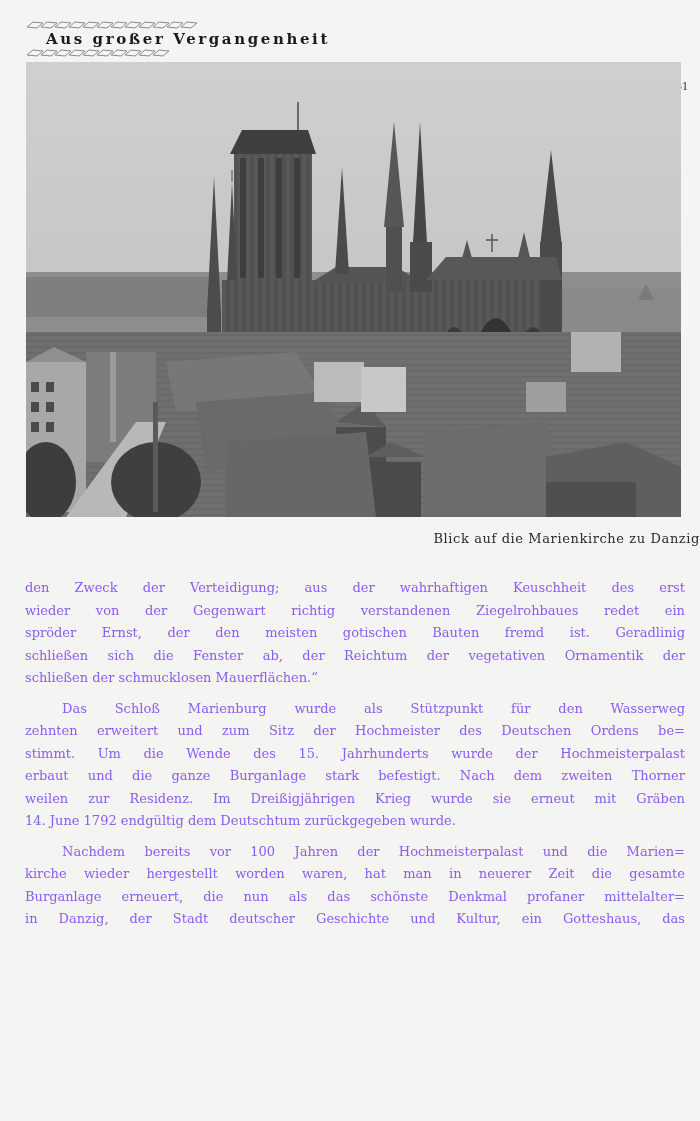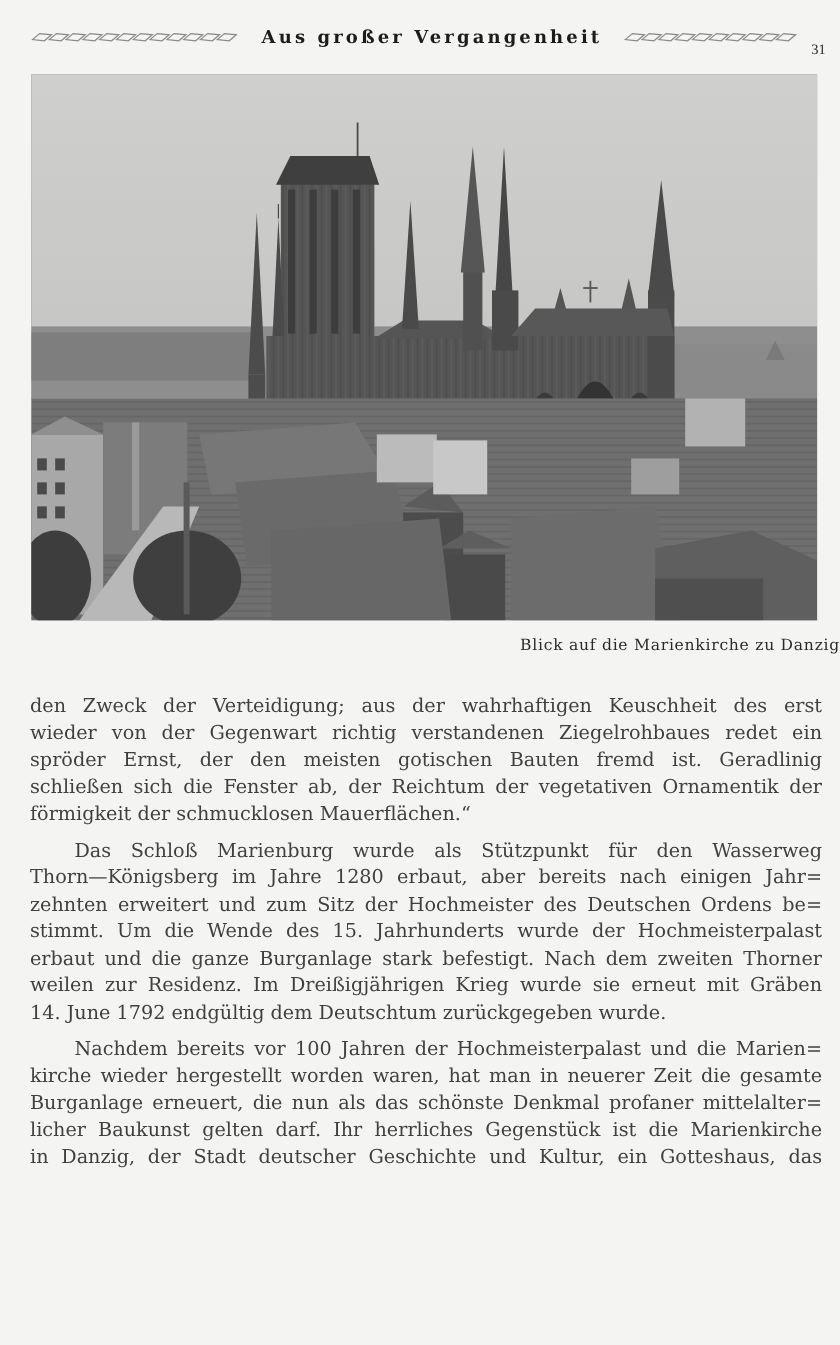--- a/index.html
+++ b/index.html
@@ -15,21 +15,21 @@
       font-family: "DejaVu Serif", serif;
       color: #1e1e1e;
     }
     .running-head {
       position: absolute;
       left: 26px;
       top: 20px;
       width: 662px;
       height: 22px;
       display: flex;
-      align-items: center;
+      flex-direction: column;
     }
     .ornament {
       display: flex;
       align-items: center;
       gap: 0px;
     }
     .ornament svg { display: block; }
     .head-title {
       font-family: "DejaVu Serif", serif;
       font-weight: bold;
@@ -67,22 +67,22 @@
       font-size: 13px;
       color: #2a2a2a;
       letter-spacing: 0.6px;
     }
     .body-text {
       position: absolute;
       left: 25px;
       top: 577px;
       width: 660px;
       font-family: "DejaVu Serif", serif;
-      font-size: 16px;
-      color: #404040;
+      font-size: 13px;
+      color: #8b5cf6;
     }
     .para { margin: 0 0 8px 0; }
     .line {
       display: block;
       height: 22.5px;
       line-height: 22.5px;
       text-align: justify;
       text-align-last: justify;
       white-space: nowrap;
       overflow: visible;
@@ -238,31 +238,29 @@
 </div>
 
 <div class="caption">Blick auf die Marienkirche zu Danzig</div>
 
 <div class="body-text">
   <div class="para">
     <span class="line">den Zweck der Verteidigung; aus der wahrhaftigen Keuschheit des erst</span>
     <span class="line">wieder von der Gegenwart richtig verstandenen Ziegelrohbaues redet ein</span>
     <span class="line">spröder Ernst, der den meisten gotischen Bauten fremd ist.  Geradlinig</span>
     <span class="line">schließen sich die Fenster ab, der Reichtum der vegetativen Ornamentik der</span>
-    <span class="line last">förmigkeit der schmucklosen Mauerflächen.“</span>
+    <span class="line last">schließen der schmucklosen Mauerflächen.“</span>
   </div>
   <div class="para">
     <span class="line indent">Das Schloß Marienburg wurde als Stützpunkt für den Wasserweg</span>
-    <span class="line">Thorn—Königsberg im Jahre 1280 erbaut, aber bereits nach einigen Jahr=</span>
     <span class="line">zehnten erweitert und zum Sitz der Hochmeister des Deutschen Ordens be=</span>
     <span class="line">stimmt.  Um die Wende des 15. Jahrhunderts wurde der Hochmeisterpalast</span>
     <span class="line">erbaut und die ganze Burganlage stark befestigt.  Nach dem zweiten Thorner</span>
     <span class="line">weilen zur Residenz.  Im Dreißigjährigen Krieg wurde sie erneut mit Gräben</span>
     <span class="line last">14. June 1792 endgültig dem Deutschtum zurückgegeben wurde.</span>
   </div>
   <div class="para">
     <span class="line indent">Nachdem bereits vor 100 Jahren der Hochmeisterpalast und die Marien=</span>
     <span class="line">kirche wieder hergestellt worden waren, hat man in neuerer Zeit die gesamte</span>
     <span class="line">Burganlage erneuert, die nun als das schönste Denkmal profaner mittelalter=</span>
-    <span class="line">licher Baukunst gelten darf.  Ihr herrliches Gegenstück ist die Marienkirche</span>
     <span class="line">in Danzig, der Stadt deutscher Geschichte und Kultur, ein Gotteshaus, das</span>
   </div>
 </div>
 
 </body></html>

